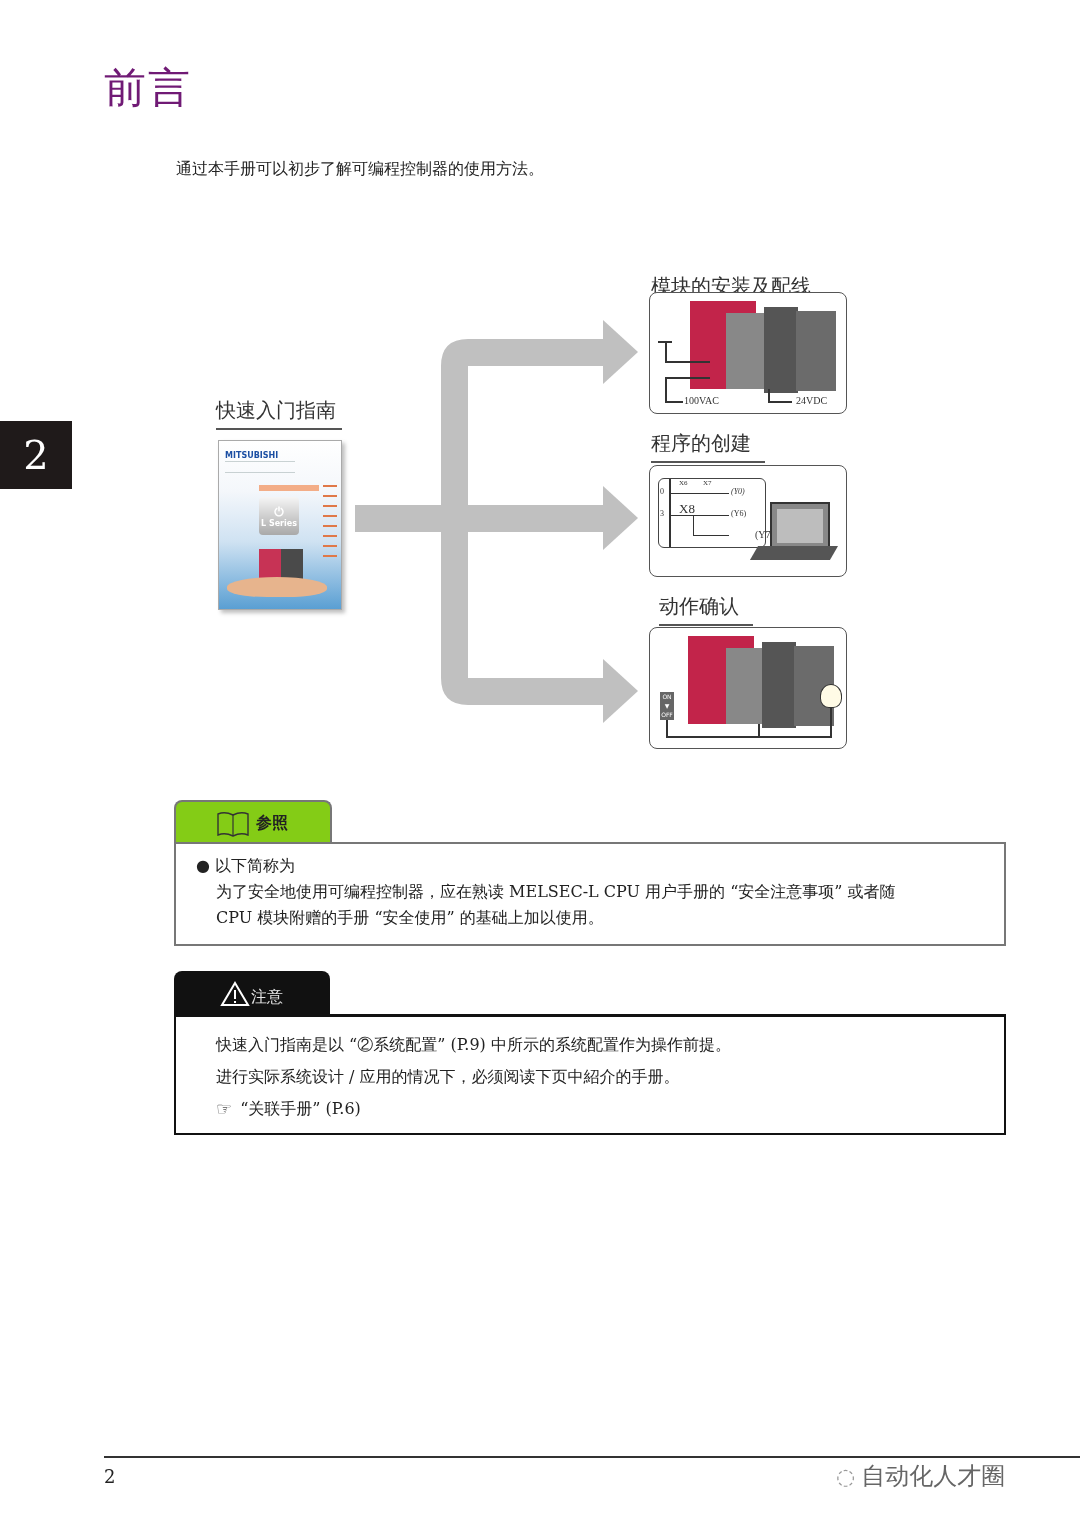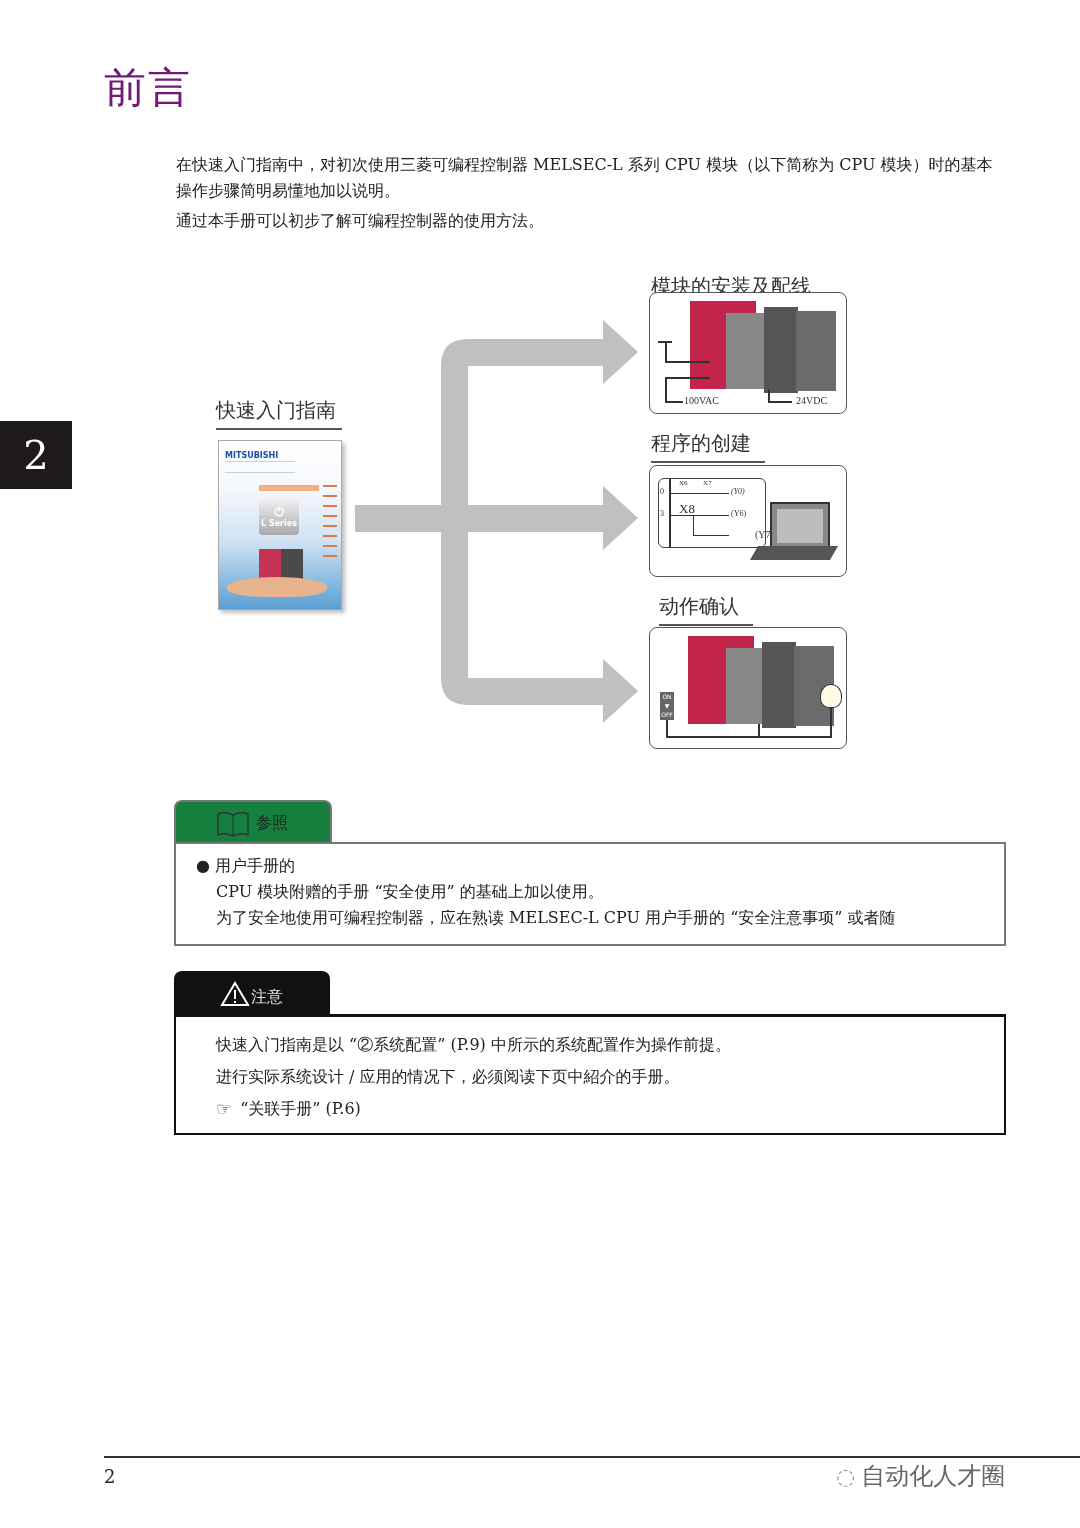--- a/index.html
+++ b/index.html
@@ -28,38 +28,37 @@
   .book .side div { height:2px; background:#e07848; margin-bottom:8px; }
   .book .hand { position:absolute; left:8px; top:136px; width:100px; height:20px; border-radius:50% 50% 40% 40%; background:#e7b48d; }
   .book .plc { position:absolute; left:40px; top:108px; width:44px; height:30px; background:#c73355; }
   .book .plc::after { content:""; position:absolute; right:0; top:0; width:22px; height:30px; background:#4a4a4a; }
   .arrows { left:355px; top:318px; }
   .plc-img { position:absolute; }
   .wire { position:absolute; background:#333; }
   .small-lbl { position:absolute; font-size:10px; color:#333; font-family:"Liberation Serif", serif; }
 
   .ref-tab { left:174px; top:800px; width:154px; height:42px; border:2.5px solid #777; border-bottom:none;
-             border-radius:8px 8px 0 0; background:#15803d; }
+             border-radius:8px 8px 0 0; background:#84cc16;font-weight:bold; }
   .ref-box { left:174px; top:842px; width:828px; height:100px; border:2.5px solid #777; }
   .ref-tab .lbl, .warn-tab .lbl { position:absolute; font-size:16px; }
   .ref-box p { margin:0; font-size:16px; line-height:26px; }
   .warn-tab { left:174px; top:971px; width:156px; height:44px; background:#111; border-radius:8px 8px 0 0; }
   .warn-box { left:174px; top:1014px; width:828px; height:116px; border:2.5px solid #111; border-top:3px solid #111; }
   .warn-box p { margin:0; font-size:16px; line-height:32px; }
   .footer-line { left:104px; top:1456px; width:976px; height:2px; background:#333; }
   .page-num { left:104px; top:1466px; font-size:18px; }
   .watermark { left:836px; top:1460px; font-size:24px; color:#666; font-family:"DejaVu Sans", sans-serif; display:flex; align-items:center; gap:6px; }
 </style>
 </head>
 <body>
 
 <div class="abs page-title">前言</div>
 
 <div class="abs intro">
-  <p>在快速入门指南中，对初次使用三菱可编程控制器 MELSEC-L 系列 CPU 模块（以下简称为 CPU 模块）时的基本操作步骤简明易懂地加以说明。</p>
   <p class="p2">通过本手册可以初步了解可编程控制器的使用方法。</p>
 </div>
 
 <div class="abs chapter-tab">2</div>
 
 <div class="abs" style="left:216px;top:396px;">
   <span class="label-caption" style="width:126px;">快速入门指南</span>
 </div>
 <div class="abs book">
   <span class="brand">MITSUBISHI</span>
@@ -161,23 +160,23 @@
 
 <div class="abs ref-tab">
   <svg class="abs" style="left:40px;top:9px;" width="34" height="26" viewBox="0 0 34 26">
     <path d="M2 3 Q9 0 17 4 Q25 0 32 3 L32 24 Q25 21 17 25 Q9 21 2 24 Z" fill="none" stroke="#333" stroke-width="1.4"></path>
     <line x1="17" y1="4" x2="17" y2="25" stroke="#333" stroke-width="1.2"></line>
   </svg>
   <span class="lbl" style="left:80px;top:11px;">参照</span>
 </div>
 <div class="abs ref-box">
   <div style="position:absolute;left:20px;top:9px;">
-    <p>● 用户手册的</p>
+    <p>● 以下简称为</p>
+    <p style="padding-left:20px;">为了安全地使用可编程控制器，应在熟读 MELSEC-L CPU 用户手册的 “安全注意事项” 或者随</p>
     <p style="padding-left:20px;">CPU 模块附赠的手册 “安全使用” 的基础上加以使用。</p>
-    <p style="padding-left:20px;">为了安全地使用可编程控制器，应在熟读 MELSEC-L CPU 用户手册的 “安全注意事项” 或者随</p>
   </div>
 </div>
 
 <div class="abs warn-tab">
   <svg class="abs" style="left:46px;top:10px;" width="30" height="26" viewBox="0 0 30 26">
     <polygon points="15,2 28,24 2,24" fill="none" stroke="#fff" stroke-width="2"></polygon>
     <rect x="14" y="9" width="2" height="9" fill="#fff"></rect>
     <rect x="14" y="20" width="2" height="2" fill="#fff"></rect>
   </svg>
   <span class="lbl" style="left:77px;top:16px;color:#e5e5e5;">注意</span>

